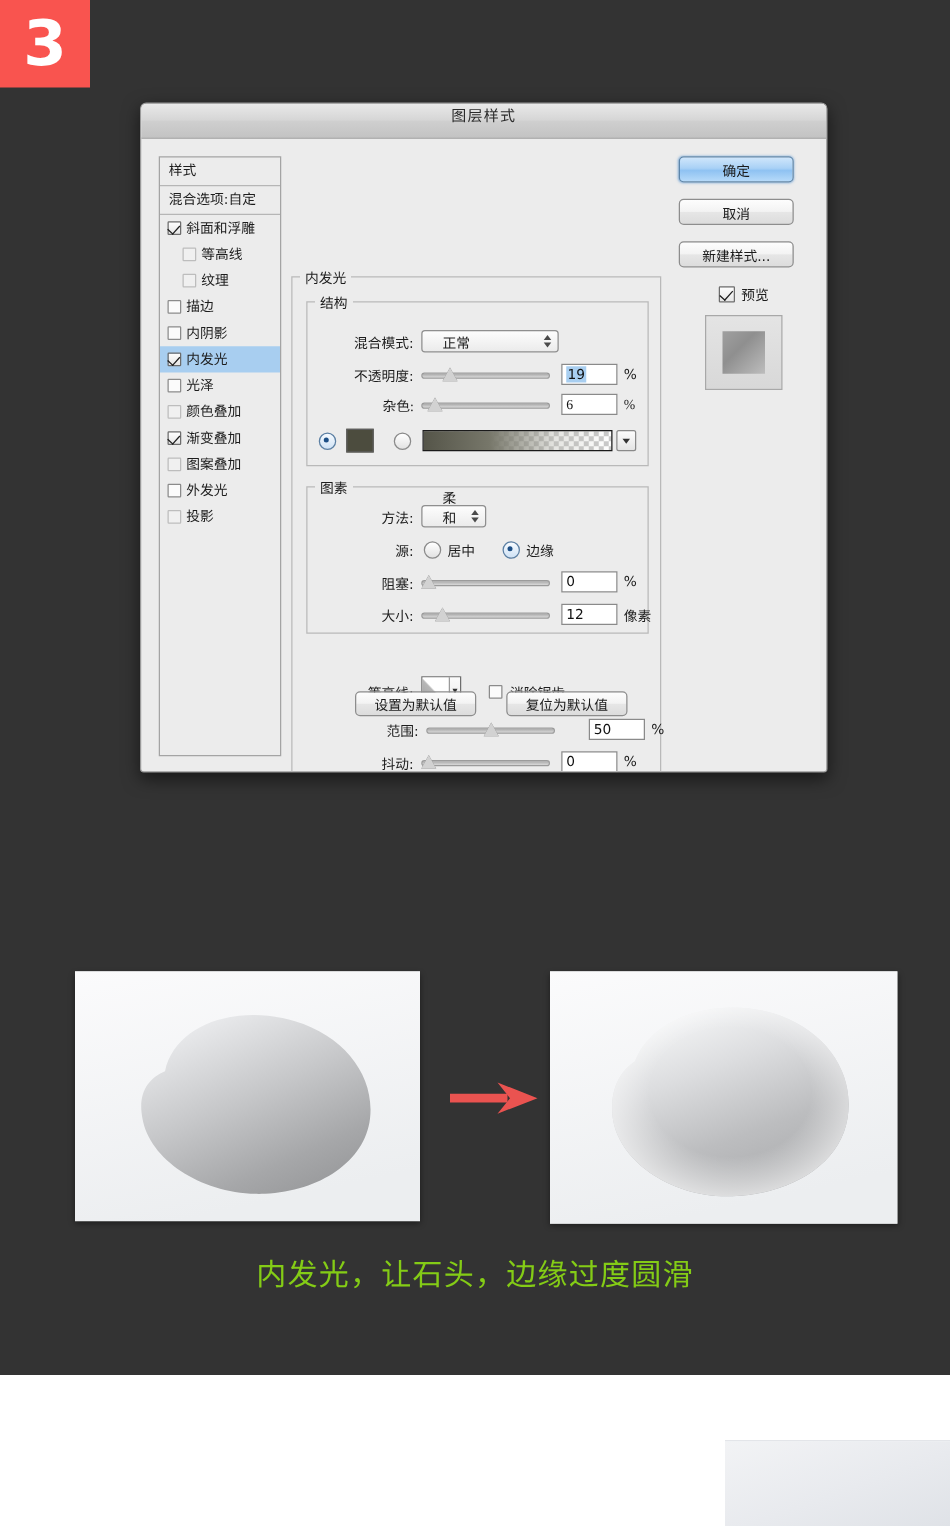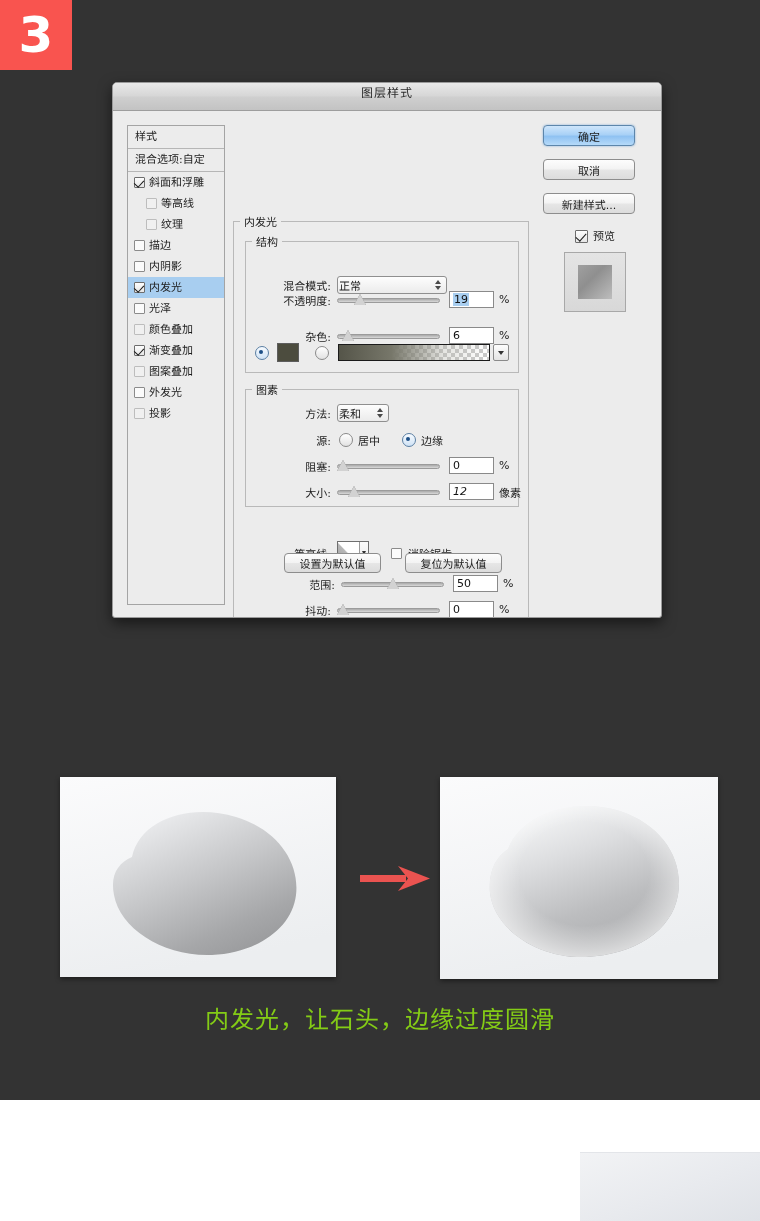--- a/index.html
+++ b/index.html
@@ -101,21 +101,21 @@
   .g-qual{ left:132px; top:404px; width:272px; height:110px;}
 
   .row{position:absolute;display:flex;align-items:center;}
   .lbl{font-size:11px;color:#1d1d1d;text-align:right;}
 
   
   .sel-box{
     height:18px;border:1px solid #8f8f8f;border-radius:3px;
     background:linear-gradient(to bottom,#fdfdfd,#ebebeb);
     font-size:11px;color:#1b1b1b;display:flex;align-items:flex-end;
-    padding:0 1px;position:relative;box-sizing:border-box;
+    padding:0 16px;position:relative;box-sizing:border-box;
   }
   .sel-box .arrows{
     position:absolute;right:5px;top:50%;transform:translateY(-50%);
     display:flex;flex-direction:column;gap:2px;line-height:0;
   }
   .sel-box .arrows i{
     display:block;width:0;height:0;border-left:3px solid transparent;
     border-right:3px solid transparent;
   }
   .sel-box .arrows i.up{border-bottom:4px solid #4a4a4a;}
@@ -218,21 +218,21 @@
     display:flex;gap:24px;
   }
   .defrow .btn{width:97px;height:20px;}
 
   
   .rightcol{
     position:absolute;left:430px;top:14px;width:104px;height:478px;
   }
   .rightcol .btn{width:92px;height:21px;margin-bottom:13px;}
   .prevline{
-    display:flex;align-items:flex-end;gap:5px;justify-content:center;
+    display:flex;align-items:center;gap:5px;justify-content:center;
     margin-top:2px;
   }
   .prevline .cb{width:11px;height:11px;}
   .prevline .cb.on:after{left:2px;top:0px;width:5px;height:9px;}
   .prevline span{font-size:11px;color:#1d1d1d;}
   .previewbox{
     width:60px;height:58px;margin:9px auto 0;
     border:1px solid #a8a8a8;
     background:linear-gradient(to bottom,#e4e4e4,#d8d8d8);
     display:flex;align-items:center;justify-content:center;
@@ -329,21 +329,21 @@
     </div>
 
     <fieldset class="grp g-inner">
       <legend>内发光</legend>
     </fieldset>
 
     <fieldset class="grp g-struct">
       <legend>结构</legend>
     </fieldset>
 
-    <div class="row" style="left:152px;top:153px;margin-top:12px;">
+    <div class="row" style="left:152px;top:153px;">
       <span class="lbl" style="width:66px;">混合模式:</span>
       <div class="sel-box" style="width:110px;margin-left:6px;">
         <span>正常</span>
         <span class="arrows">
             <i class="up"></i>
             <i class="dn"></i>
           </span>
       </div>
     </div>
 
@@ -352,21 +352,21 @@
       <div class="slider" style="width:103px;margin-left:6px;">
         <div class="track"></div>
         <div class="thumb" id="thumb-opacity" style="left: 17.29px;"></div>
       </div>
       <div class="numfield" style="width:45px;margin-left:9px;">
         <span class="hlval">19</span>
       </div>
       <span class="unit">%</span>
     </div>
 
-    <div class="row" style="left:152px;top:216px;">
+    <div class="row" style="left:152px;top:204px;font-family:Liberation Serif, serif;">
       <span class="lbl" style="width:66px;">杂色:</span>
       <div class="slider" style="width:103px;margin-left:6px;">
         <div class="track"></div>
         <div class="thumb" id="thumb-noise" style="left: 5.46px;"></div>
       </div>
       <div class="numfield" style="width:45px;margin-left:9px;">
         <span>6</span>
       </div>
       <span class="unit">%</span>
     </div>
@@ -415,21 +415,21 @@
       </div>
       <span class="unit">%</span>
     </div>
 
     <div class="row" style="left:152px;top:372px;">
       <span class="lbl" style="width:66px;">大小:</span>
       <div class="slider" style="width:103px;margin-left:6px;">
         <div class="track"></div>
         <div class="thumb" id="thumb-size" style="left: 10.92px;"></div>
       </div>
-      <div class="numfield" style="width:45px;margin-left:9px;font-style:italic;">
+      <div class="numfield" style="width:45px;margin-left:9px;">
         <span>12</span>
       </div>
       <span class="unit">像素</span>
     </div>
 
 
     <div class="row" style="left:152px;top:430px;">
       <span class="lbl" style="width:66px;">等高线:</span>
       <span class="contour" style="margin-left:6px;">
         <span class="pic"></span>
@@ -440,21 +440,21 @@
       <span class="cb" style="margin-left:22px;"></span>
       <span class="lbl" style="margin-left:6px;">消除锯齿</span>
     </div>
 
     <div class="row" style="left:156px;top:464px;">
       <span class="lbl" style="width:66px;">范围:</span>
       <div class="slider" style="width:103px;margin-left:6px;">
         <div class="track"></div>
         <div class="thumb" id="thumb-range" style="left: 45.5px;"></div>
       </div>
-      <div class="numfield" style="width:45px;margin-left:9px;text-align:center;">
+      <div class="numfield" style="width:45px;margin-left:27px;text-align:center;">
         <span>50</span>
       </div>
       <span class="unit">%</span>
     </div>
 
     <div class="row" style="left:152px;top:490px;">
       <span class="lbl" style="width:66px;">抖动:</span>
       <div class="slider" style="width:103px;margin-left:6px;">
         <div class="track"></div>
         <div class="thumb" id="thumb-jitter" style="left: 0px;"></div>

